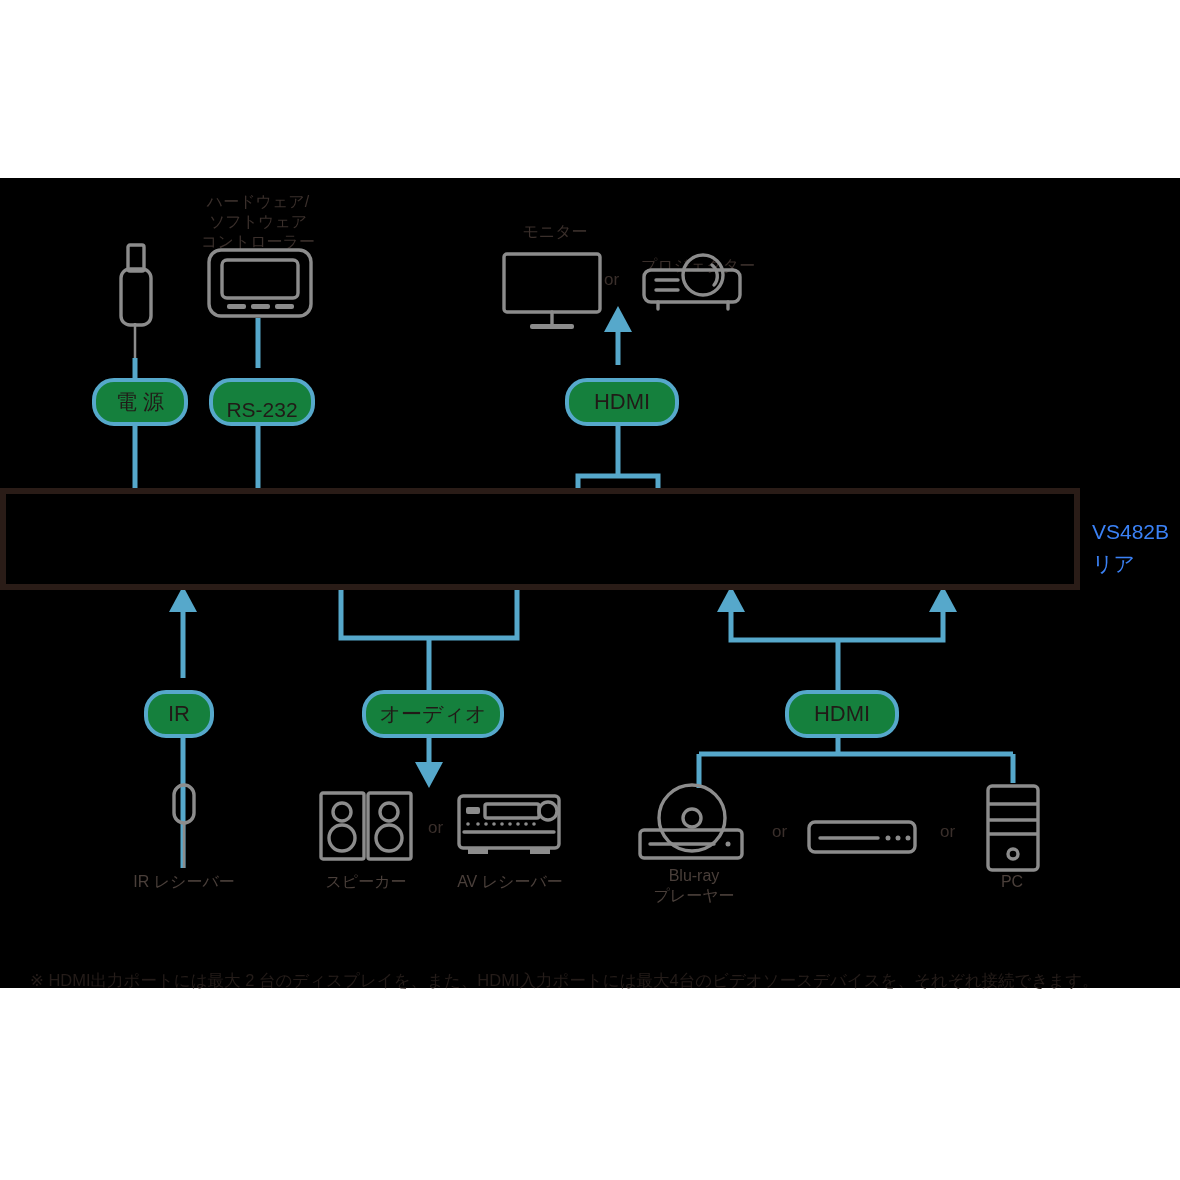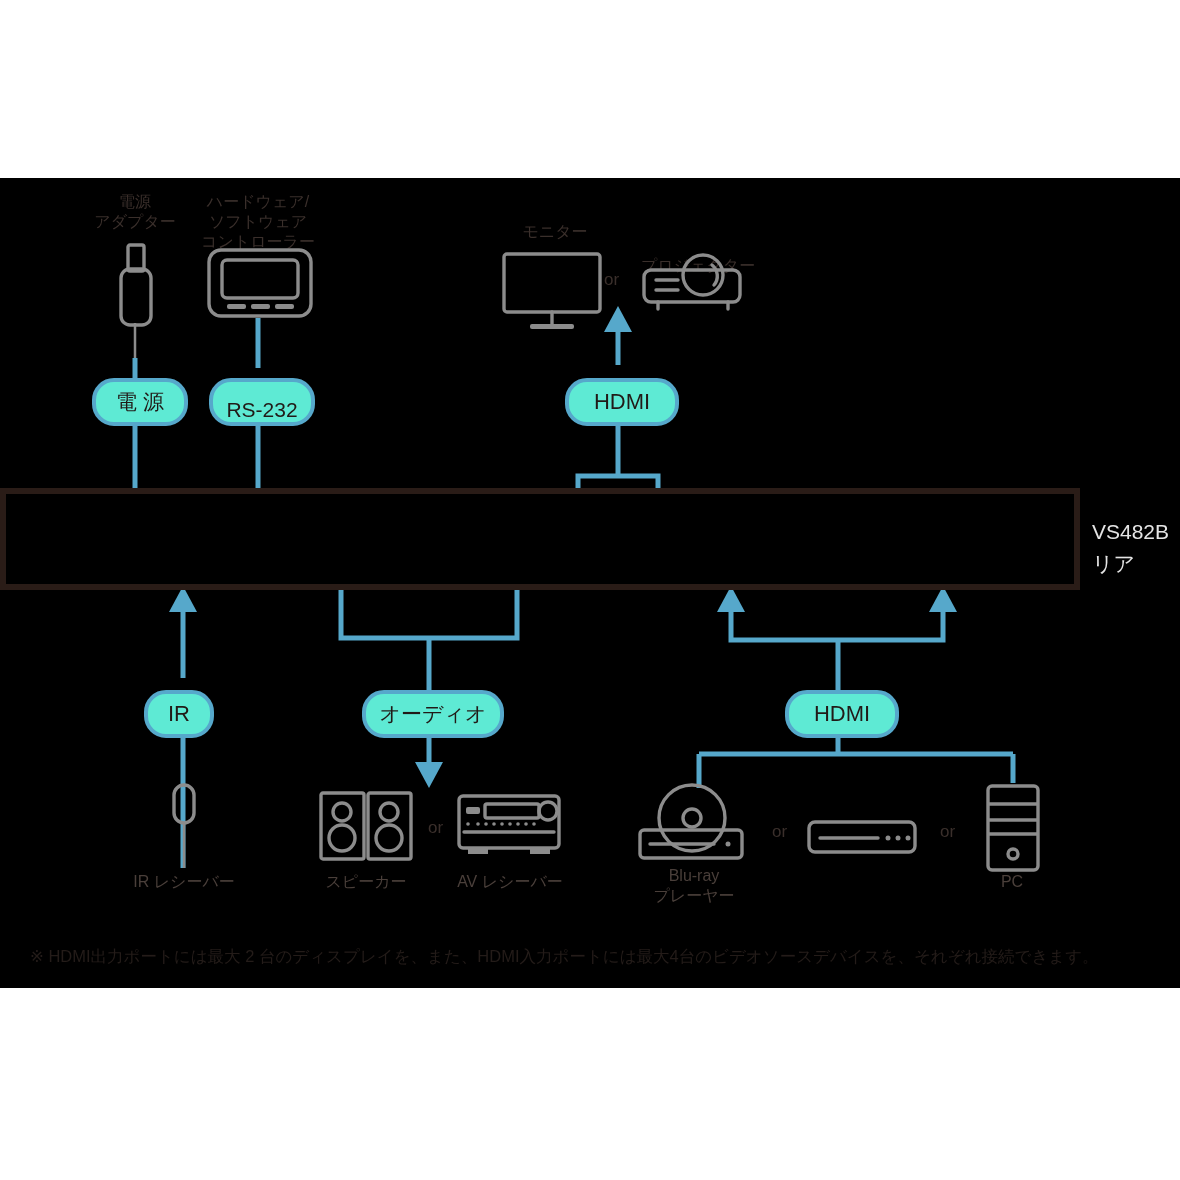--- a/index.html
+++ b/index.html
@@ -3,30 +3,30 @@
 <meta charset="utf-8">
 <style>
   html,body{margin:0;padding:0;background:#ffffff;}
   body{font-family:"Liberation Sans","DejaVu Sans",sans-serif;}
   #stage{position:relative;width:1180px;height:1180px;background:#ffffff;overflow:hidden;}
   #board{position:absolute;left:0;top:178px;width:1180px;height:810px;background:#000000;}
   .abs{position:absolute;}
   .lbl{position:absolute;color:#3a2f2b;text-align:center;line-height:1.25;white-space:pre;}
   .lbl-gray{color:#4a3f3a;}
   .or{position:absolute;color:#3a2f2b;font-size:17px;}
-  .pill{position:absolute;background:#5eead4;border:4px solid #56a8cb;border-radius:22px;
+  .pill{position:absolute;background:#15803d;border:4px solid #56a8cb;border-radius:22px;
         display:flex;align-items:center;justify-content:center;color:#211a17;font-weight:400;}
   .pill span{display:block;}
   svg{display:block;overflow:visible;}
   .wire{stroke:#56a8cb;stroke-width:5;fill:none;}
   .gline{stroke:#8c8c8c;stroke-width:2.5;fill:none;}
   .dev{stroke:#8c8c8c;stroke-width:3.4;fill:none;stroke-linejoin:round;stroke-linecap:round;}
   .devf{fill:#8c8c8c;stroke:none;}
   .port{stroke:#000000;stroke-width:3.4;fill:none;}
-  .model{position:absolute;color:#e5e5e5;line-height:1.5;}
+  .model{position:absolute;color:#3b82f6;line-height:1.5;}
   .note{position:absolute;color:#241c19;white-space:nowrap;}
 </style>
 </head>
 <body>
 
 <div id="stage">
   <div id="board">
 
     <svg class="abs" style="left:0;top:0;width:1180px;height:810px;">
 
@@ -135,22 +135,20 @@
         </g>
       <g>
           <path class="port" d="M932,43 L954,43 L959,51 L954,60 L932,60 L927,51 Z"></path>
           <path class="port" d="M935,48 L951,48 L953,52 L951,55 L935,55 L933,52 Z"></path>
         </g>
     </svg>
 
     <div class="model" style="left:1092px;top:338px;font-size:21px;">VS482B</div>
     <div class="model" style="left:1092px;top:370px;font-size:21px;">リア</div>
 
-    <div class="lbl" style="left:55px;top:14px;width:160px;font-size:16px;">電源
-アダプター</div>
     <svg class="abs" style="left:108px;top:64px;width:60px;height:85px;">
       <rect class="dev" x="20" y="3" width="16" height="26" rx="2"></rect>
       <rect class="dev" x="13" y="27" width="30" height="56" rx="9"></rect>
     </svg>
 
     <div class="lbl" style="left:168px;top:14px;width:180px;font-size:16px;">ハードウェア/
 ソフトウェア
 コントローラー</div>
     <svg class="abs" style="left:205px;top:68px;width:110px;height:75px;">
       <rect class="dev" x="4" y="4" width="102" height="66" rx="12"></rect>
@@ -257,16 +255,16 @@
 
     <div class="or" style="left:940px;top:644px;">or</div>
 
     <svg class="abs" style="left:984px;top:604px;width:58px;height:92px;">
       <rect class="dev" x="4" y="4" width="50" height="84" rx="4"></rect>
       <path class="dev" d="M5,22 L53,22 M5,38 L53,38 M5,52 L53,52"></path>
       <circle class="dev" cx="29" cy="72" r="5"></circle>
     </svg>
     <div class="lbl lbl-gray" style="left:982px;top:694px;width:60px;font-size:16px;">PC</div>
 
-    <div class="note" style="left:30px;top:768px;font-size:16.5px;">※ HDMI出力ポートには最大 2 台のディスプレイを、また、HDMI入力ポートには最大4台のビデオソースデバイスを、それぞれ接続できます。</div>
+    <div class="note" style="left:30px;top:792px;font-size:16.5px;">※ HDMI出力ポートには最大 2 台のディスプレイを、また、HDMI入力ポートには最大4台のビデオソースデバイスを、それぞれ接続できます。</div>
 
   </div>
 </div>
 
 </body></html>

